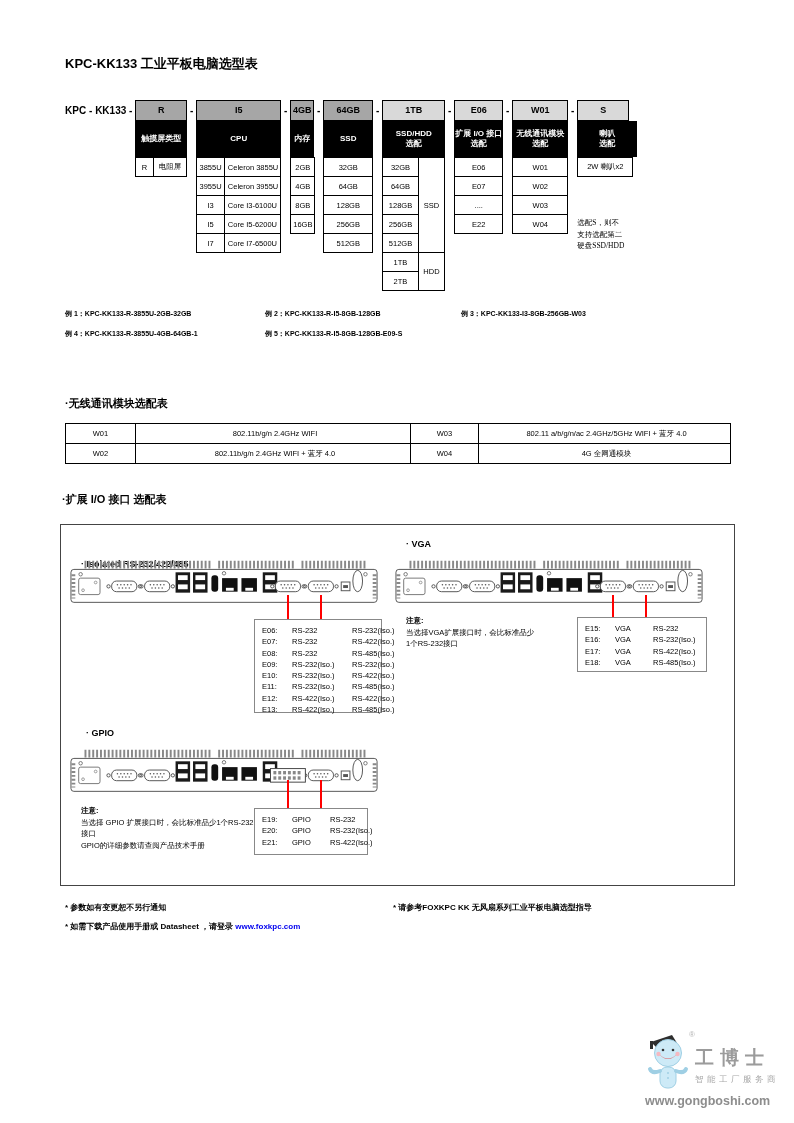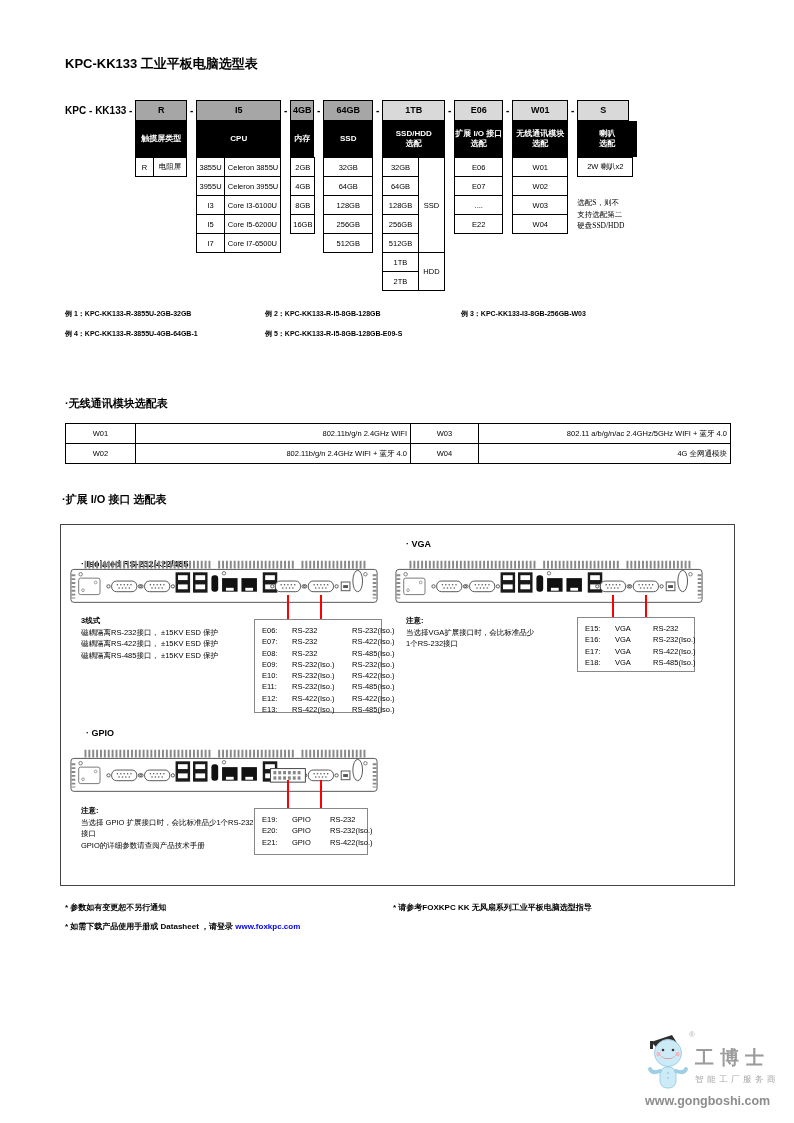--- a/index.html
+++ b/index.html
@@ -20,50 +20,50 @@
               font-size:9px; font-weight:bold; }
   .code-box.dark { background:#A6A6A6; }
   .code-box.light { background:#D9D9D9; }
   .label-box { min-height:36px; background:#000; color:#fff; font-size:8px; font-weight:bold;
                display:flex; align-items:center; justify-content:center; text-align:center;
                white-space:pre-line; line-height:1.3; padding:1px 0; }
   table.body { border-collapse:collapse; table-layout:fixed; }
   table.body td { border:1px solid #000; height:19px; text-align:center; font-size:7.5px;
                   padding:0 2px; overflow:hidden; white-space:nowrap; }
   table.body td.name { text-align:left; padding-left:3px; }
-  .s-note { margin-top:20px; font-size:7.5px; line-height:1.55; width:60px;
+  .s-note { margin-top:40px; font-size:7.5px; line-height:1.55; width:60px;
             font-family:"Liberation Serif", serif; white-space:pre-line; }
 
   
   .examples { position:absolute; left:65px; top:309px; display:grid;
               grid-template-columns:200px 196px auto; row-gap:10px;
               font-size:7px; font-weight:bold; }
 
   .section-title { position:absolute; font-size:11px; font-weight:bold; }
 
   
   table.wireless { position:absolute; left:65px; top:423px; border-collapse:collapse;
                    table-layout:fixed; width:665px; }
   table.wireless td { border:1px solid #000; height:20px; font-size:7.5px; padding:0 3px; }
   table.wireless td.wcode { text-align:center; }
-  table.wireless td.wdesc { text-align:right; padding-left:7px; }
+  table.wireless td.wdesc { text-align:center; padding-left:7px; }
 
   
   .io-box { position:absolute; left:60px; top:524px; width:675px; height:362px;
             border:1px solid #444; }
   .io-heading { position:absolute; font-size:9px; font-weight:bold; }
   .panel-svg { position:absolute; }
   .io-note { position:absolute; font-size:7.5px; line-height:1.55; }
   .io-note .nt { font-weight:bold; }
   .opt-box { position:absolute; border:1px solid #888; background:#fff;
              padding:5px 6px 4px 7px; display:grid; align-content:start; }
   .opt-box .r { display:contents; }
   .opt-box span { font-size:7.5px; line-height:11.3px; white-space:nowrap; }
   .iso-grid { grid-template-columns:30px 60px auto; width:128px; height:94px; }
-  .vga-grid { grid-template-columns:30px 38px auto; width:118px; height:55px; }
+  .vga-grid { grid-template-columns:30px 38px auto; width:130px; height:55px; }
   .gpio-grid { grid-template-columns:30px 38px auto; width:114px; height:47px; }
   .arrow { position:absolute; width:2px; background:#FF0000; }
   .arrow::after { content:""; position:absolute; left:-3px; bottom:-5px;
                   border-left:4px solid transparent; border-right:4px solid transparent;
                   border-top:6px solid #FF0000; }
 
   
   .fnote { position:absolute; font-size:8px; font-weight:bold; }
   .link { color:#0000EE; font-weight:bold; cursor:pointer; }
 
@@ -396,26 +396,20 @@
       </defs>
     </svg>
 
     <div class="io-heading" style="left:20px; top:14px;margin-top:20px;">· Isolated RS-232/422/485</div>
     <svg class="panel-svg" style="left:8px; top:34px;" width="310" height="46" viewBox="0 0 320 46">
       <use href="#panelbase"></use>
       <use href="#db9" x="213" y="22"></use>
     </svg>
     <div class="arrow" style="left:226px; top:70px; height:25px;"></div>
     <div class="arrow" style="left:259px; top:70px; height:25px;"></div>
-    <div class="io-note" style="left:20px; top:90px;">
-      <div class="nt">3线式</div>
-      <div>磁耦隔离RS-232接口，  ±15KV ESD 保护</div>
-      <div>磁耦隔离RS-422接口，  ±15KV ESD 保护</div>
-      <div>磁耦隔离RS-485接口，  ±15KV ESD 保护</div>
-    </div>
     <div class="opt-box iso-grid" style="left:193px; top:94px;">
       <div class="r"><span>E06:</span><span>RS-232</span><span>RS-232(Iso.)</span></div>
       <div class="r"><span>E07:</span><span>RS-232</span><span>RS-422(Iso.)</span></div>
       <div class="r"><span>E08:</span><span>RS-232</span><span>RS-485(Iso.)</span></div>
       <div class="r"><span>E09:</span><span>RS-232(Iso.)</span><span>RS-232(Iso.)</span></div>
       <div class="r"><span>E10:</span><span>RS-232(Iso.)</span><span>RS-422(Iso.)</span></div>
       <div class="r"><span>E11:</span><span>RS-232(Iso.)</span><span>RS-485(Iso.)</span></div>
       <div class="r"><span>E12:</span><span>RS-422(Iso.)</span><span>RS-422(Iso.)</span></div>
       <div class="r"><span>E13:</span><span>RS-422(Iso.)</span><span>RS-485(Iso.)</span></div>
     </div>

